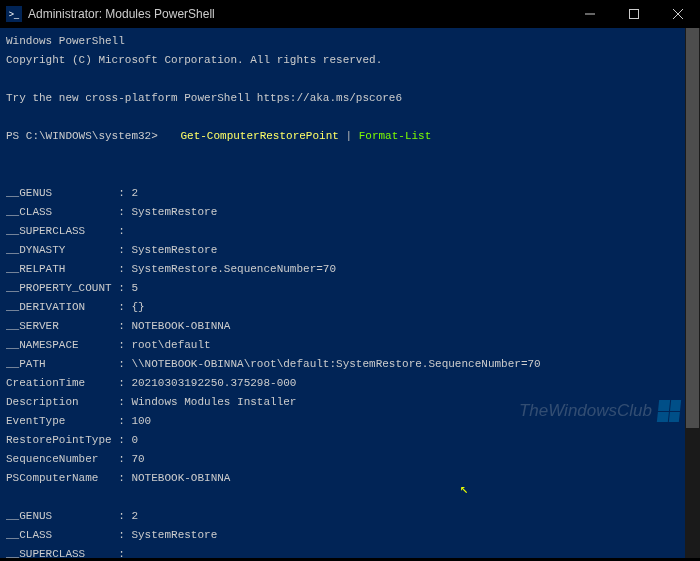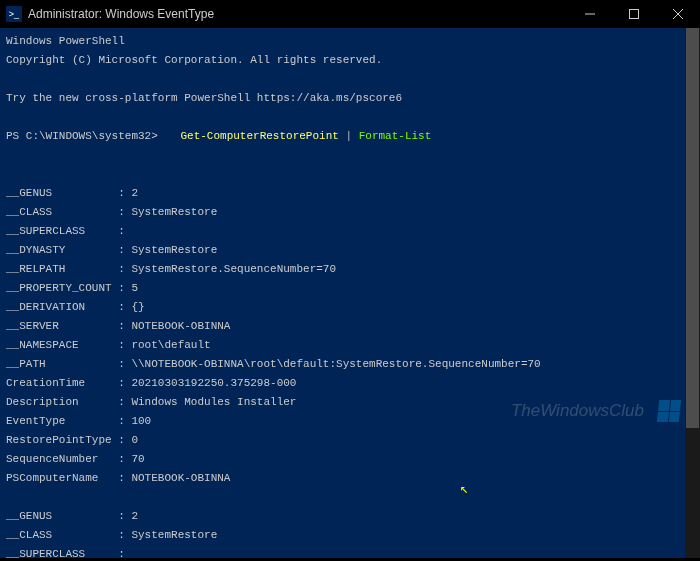--- a/index.html
+++ b/index.html
@@ -72,39 +72,39 @@
   }
   .watermark {
     position: absolute;
     right: 20px; top: 400px;
     color: rgba(200,200,200,0.25);
     font-family: "Segoe UI", Arial, sans-serif;
     font-size: 17px;
     font-style: italic;
     display: flex;
     align-items: center;
-    gap: 14px;
+    gap: 6px;
     pointer-events: none;
   }
   .watermark .wlogo {
     width: 22px; height: 22px;
     display: grid;
     grid-template-columns: 1fr 1fr;
     grid-template-rows: 1fr 1fr;
     gap: 1px;
     transform: skewX(-6deg);
   }
   .watermark .wlogo div { background: rgba(0,160,230,0.35); }
 </style>
 </head>
 <body>
 
 <div class="titlebar">
   <div class="icon">&gt;_</div>
-  <div class="titlebar-title">Administrator: Windows EventType</div>
+  <div class="titlebar-title">Administrator: Modules PowerShell</div>
   <div class="win-controls">
     <div class="win-btn">
       <svg viewBox="0 0 10 10">
           <line x1="0" y1="5" x2="10" y2="5" stroke="#ccc" stroke-width="1"></line>
         </svg>
     </div>
     <div class="win-btn">
       <svg viewBox="0 0 10 10">
           <rect x="0.5" y="0.5" width="9" height="9" fill="none" stroke="#ccc" stroke-width="1"></rect>
         </svg>

